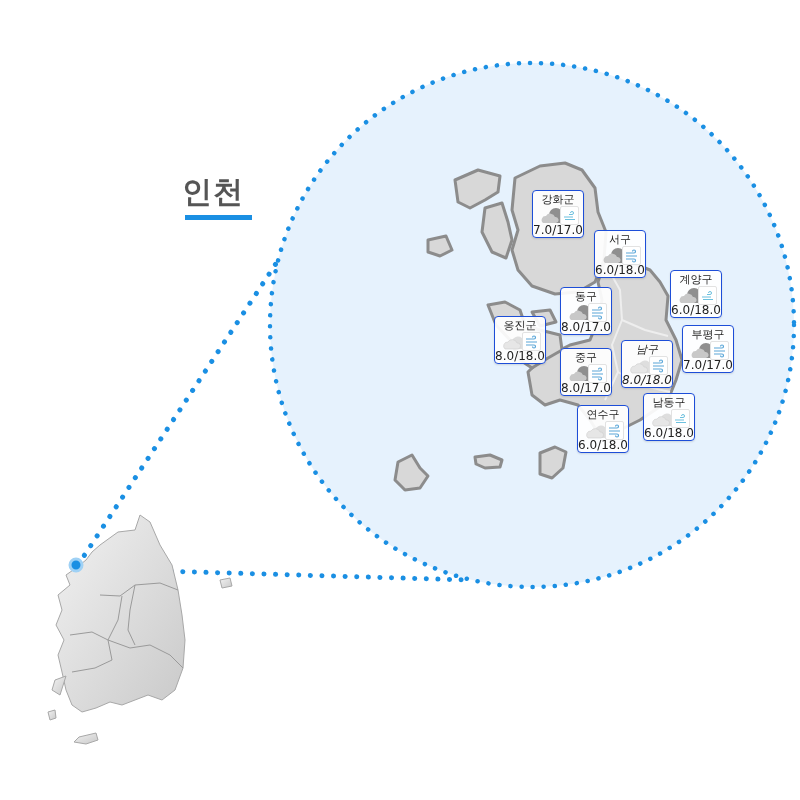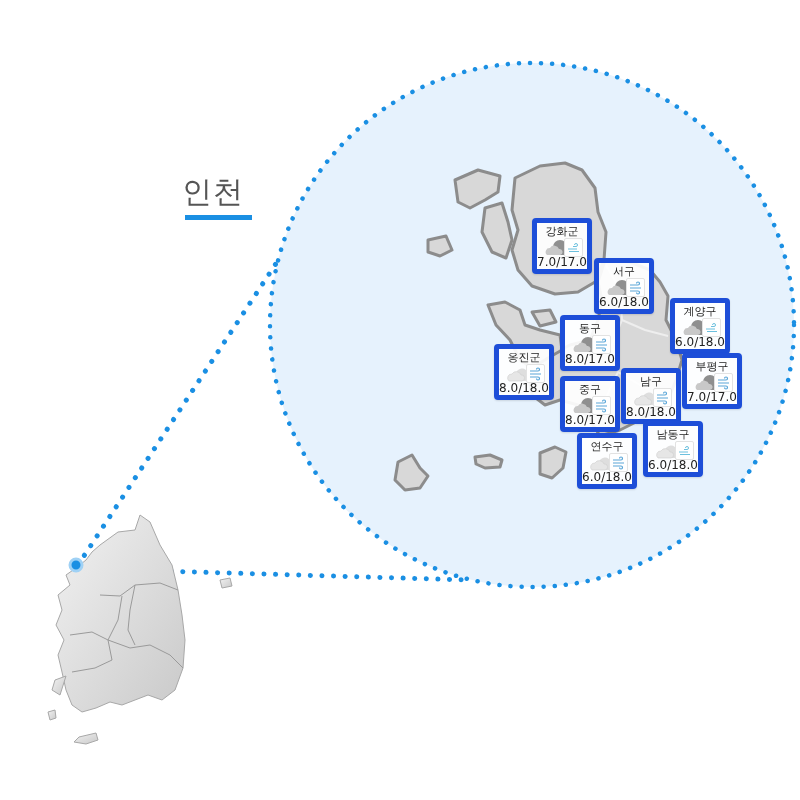--- a/index.html
+++ b/index.html
@@ -1,20 +1,20 @@
 <!DOCTYPE html>
 <html><head>
   <meta charset="utf-8">
   <style>
     html, body { margin: 0; padding: 0; background: #ffffff; }
     body { width: 800px; height: 800px; position: relative; overflow: hidden; font-family: "DejaVu Sans", "Liberation Sans", sans-serif; }
-    .title { position: absolute; left: 182px; top: 172px; font-size: 30px; font-weight: normal; color: #555555; letter-spacing: 1px; }
+    .title { position: absolute; left: 182px; top: 172px; font-size: 30px; font-weight: bold; color: #555555; letter-spacing: 1px; }
     .title-underline { position: absolute; left: 185px; top: 215px; width: 67px; height: 5px; background: #1a8fe3; }
     svg.map { position: absolute; left: 0; top: 0; }
-    .card { position: absolute; width: 50px; height: 46px; background: rgba(255,255,255,0.92); border: 5px solid #1d4ed8; border-radius: 4px; box-shadow: 0 1px 2px rgba(0,0,0,0.12); text-align: center; margin-top: 28px; }
+    .card { position: absolute; width: 50px; height: 46px; background: rgba(255,255,255,0.92); border: 1px solid #1d4ed8; border-radius: 4px; box-shadow: 0 1px 2px rgba(0,0,0,0.12); text-align: center; }
     .card .name { font-size: 11px; color: #222; margin-top: 2px; line-height: 13px; }
     .card .icons { position: relative; height: 18px; }
     .card .temp { font-size: 12px; color: #222; line-height: 12px; white-space: nowrap; margin-left: -4px; margin-right: -4px; }
     .cloud { position: absolute; left: 8px; top: 1px; width: 26px; height: 17px; }
     .wind { position: absolute; right: 4px; top: 0px; width: 17px; height: 17px; background: #fff; border: 1px solid #e2e2e2; border-radius: 2px; }
   </style>
 </head>
 <body>
 
 <svg class="map" width="800" height="800" viewBox="0 0 800 800">
@@ -152,21 +152,21 @@
         <path d="M8 8 a7 7 0 0 1 14 0 L22 16 L8 16 Z" fill="#8f8f8f"></path>
         <path d="M2 16 a4 4 0 0 1 3-7 a5 5 0 0 1 9 1 a3 3 0 0 1 1 6 Z" fill="#c8c8c8"></path>
       </svg>
     <div class="wind"><svg viewBox="0 0 17 17" width="17" height="17">
           <path d="M3 6 H11 a1.5 1.5 0 1 0 -1.5-1.5 M3 9 H14 M3 12 H11 a1.5 1.5 0 1 1 -1.5 1.5" stroke="#5aa6d8" stroke-width="1.2" fill="none"></path>
         </svg></div>
   </div>
   <div class="temp">7.0/17.0</div>
 </div>
 
-<div class="card" style="left:621px; top:340px;">
+<div class="card" style="left:621px; top:340px;font-style:italic;">
   <div class="name">남구</div>
   <div class="icons">
     <svg class="cloud" viewBox="0 0 26 17">
         <path d="M9 10 a6 6 0 0 1 12-1 a3.5 3.5 0 0 1 1 7 L9 16 Z" fill="#dedede"></path>
         <path d="M2 16 a4 4 0 0 1 3-7 a5 5 0 0 1 9 1 a3 3 0 0 1 1 6 Z" fill="#e6e6e6" stroke="#cfcfcf" stroke-width="0.6"></path>
       </svg>
     <div class="wind"><svg viewBox="0 0 17 17" width="17" height="17">
           <path d="M3 6 H11 a1.5 1.5 0 1 0 -1.5-1.5 M3 9 H14 M3 12 H11 a1.5 1.5 0 1 1 -1.5 1.5" stroke="#5aa6d8" stroke-width="1.2" fill="none"></path>
         </svg></div>
   </div>

